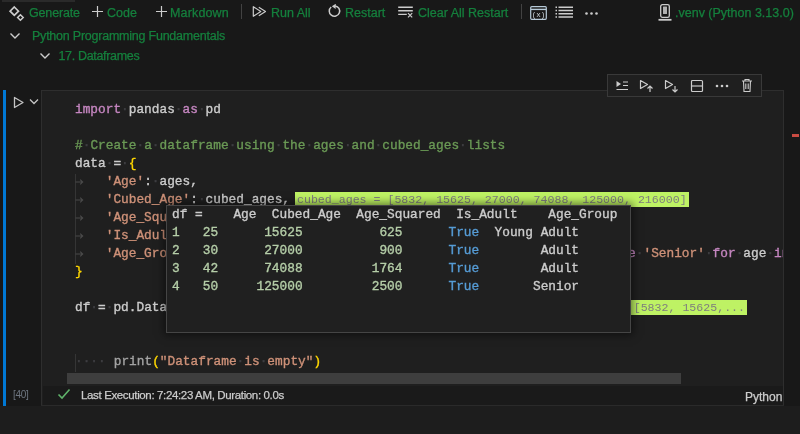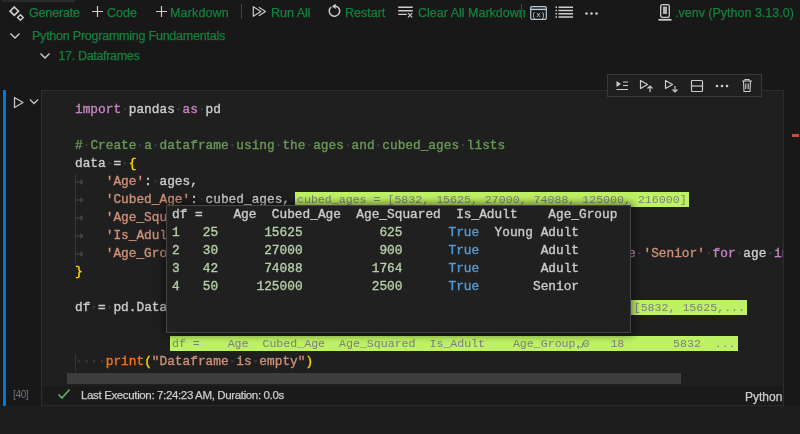--- a/index.html
+++ b/index.html
@@ -5,21 +5,21 @@
   * { margin:0; padding:0; box-sizing:border-box; -webkit-font-smoothing:antialiased; }
   html,body { width:800px; height:434px; background:#181818; overflow:hidden; position:relative;
     font-family:"Liberation Sans", sans-serif; color:#cccccc; }
   .abs { position:absolute; }
   .ui { font-size:12.5px; color:#15803d; white-space:pre; -webkit-text-stroke:0.25px currentColor; }
   .mono { font-family:"Liberation Mono", monospace; font-size:12.8px; line-height:18px; white-space:pre; -webkit-text-stroke:0.35px currentColor; }
   .line { position:absolute; height:18px; }
   .k { color:#C586C0; }
   .s { color:#CE9178; }
   .c { color:#6A9955; }
-  .f { color:#f97316; }
+  .f { color:#a3a3a3;margin-left:8px; }
   .b { color:#FFD700; }
   .n { color:#B5CEA8; }
   .t { color:#569CD6; }
   .w { color:#3e3e42; }
   .hint { font-family:"Liberation Mono", monospace; font-size:11.6px; color:#7e7e7e; white-space:pre; height:15px !important; line-height:15px; background:#bef264; padding:0 2px; }
   svg { display:block; }
   .tab { position:relative; display:inline-block; width:30.73px; height:18px; vertical-align:top; }
   .ret { position:relative; display:inline-block; width:7.05px; height:14px; vertical-align:top; }
 </style>
 </head>
@@ -52,21 +52,21 @@
   <svg class="abs" style="left:327px;top:4px;" width="15" height="15" viewBox="0 0 15 15">
     <path d="M4.2 3 A5.2 5.2 0 1 0 8.2 1.9" fill="none" stroke="#cccccc" stroke-width="1.5"></path>
     <path d="M8.8 -0.3 L4.9 2.3 L8.6 4.9 Z" fill="#cccccc"></path>
   </svg>
   <span class="abs ui" style="left:345px;top:6px;">Restart</span>
 
   <svg class="abs" style="left:397px;top:4px;" width="17" height="16" viewBox="0 0 17 16">
     <path d="M1.2 3.2 H15.8 M1.2 6.8 H15.8 M1.2 10.4 H9.8" stroke="#cccccc" stroke-width="1.4"></path>
     <path d="M11 9.2 L15.2 13.4 M15.2 9.2 L11 13.4" stroke="#cccccc" stroke-width="1.2"></path>
   </svg>
-  <span class="abs ui" style="left:418px;top:6px;">Clear All Markdown</span>
+  <span class="abs ui" style="left:418px;top:6px;">Clear All Restart</span>
   <div class="abs" style="left:521px;top:4px;width:1px;height:15px;background:#424242;"></div>
 
   <svg class="abs" style="left:530px;top:6px;" width="17" height="14" viewBox="0 0 17 14">
     <rect x="0.7" y="0.7" width="15.6" height="12.6" rx="1" fill="none" stroke="#b6c9d8" stroke-width="1.2"></rect>
     <path d="M1 3.4 H16" stroke="#b6c9d8" stroke-width="1.4"></path>
     <text x="8.5" y="11.3" font-size="7.5" fill="#cfd8de" text-anchor="middle" font-family="Liberation Mono">(x)</text>
   </svg>
 
   <svg class="abs" style="left:555px;top:6px;" width="19" height="13" viewBox="0 0 19 13">
     <path d="M0.5 1.2 H2 M3.5 1.2 H18 M0.5 4.5 H2 M3.5 4.5 H18 M0.5 7.8 H2 M3.5 7.8 H18 M0.5 11.1 H2 M3.5 11.1 H18" stroke="#cccccc" stroke-width="1.5"></path>
@@ -126,23 +126,20 @@
         </svg></span><span class="s">'Is_Adult'</span>:<span class="w">·</span>is_adult,</div>
   <div class="line mono" style="left:33px;top:154px;"><span class="tab"><svg width="10" height="18" viewBox="0 0 10 18" style="position:absolute;left:0;top:0;">
           <path d="M0.5 9 H7.5 M5.2 6.6 L7.7 9 L5.2 11.4" stroke="#4b4b4b" stroke-width="1.1" fill="none"></path>
         </svg></span><span class="s">'Age_Group'</span>:<span class="w">·</span><span class="b">[</span><span class="s">'Young·Adult'</span><span class="w">·</span><span class="k">if</span><span class="w">·</span>age<span class="w">·</span>&lt;<span class="w">·</span><span class="n">30</span><span class="w">·</span><span class="k">else</span><span class="w">·</span><span class="s">'Adult'</span><span class="w">·</span><span class="k">if</span><span class="w">·</span>age<span class="w">·</span>&lt;<span class="w">·</span><span class="n">50</span><span class="w">·</span><span class="k">else</span><span class="w">·</span><span class="s">'Senior'</span><span class="w">·</span><span class="k">for</span><span class="w">·</span>age<span class="w">·</span><span class="k">in</span>ages</div>
   <div class="line mono" style="left:33px;top:172px;"><span class="b">}</span></div>
   <div class="line mono" style="left:33px;top:208px;">df<span class="w">·</span>=<span class="w">·</span>pd.DataFrame<span class="b">(</span>data<span class="b">)</span></div>
   <div class="line mono" style="left:33px;top:262px;"><span class="w">····</span><span class="f">print</span><span class="b">(</span><span class="s">"Dataframe<span class="w">·</span>is<span class="w">·</span>empty"</span><span class="b">)</span></div>
 
   <div class="line hint" style="left:253px;top:101px;">cubed_ages = [5832, 15625, 27000, 74088, 125000, 216000]</div>
   <div class="line hint" style="left:214px;top:209px;">data = {'Age': [18, 25, 30, 42, 50, 60], 'Cubed_Age': [5832, 15625,...</div>
-  <div class="line hint" style="left:128px;top:245px;">df =    Age  Cubed_Age  Age_Squared  Is_Adult    Age_Group<span class="ret"><svg width="8" height="14" viewBox="0 0 8 14" style="position:absolute;left:0;top:3px;">
-          <path d="M6.5 4 V8 H1.5 M3 6 L1 8 L3 10" stroke="#8a8a8a" stroke-width="1" fill="none"></path>
-        </svg></span>0   18       5832  ...</div>
 
   <div class="abs" style="left:1px;top:295px;width:741px;height:20px;background:#1a1a1a;"></div>
 
   <div class="abs" style="left:25px;top:282px;width:614px;height:11px;background:#3e3e3e;"></div>
 </div>
 
 <span class="abs" style="left:13px;top:389px;font-family:Liberation Sans, sans-serif;font-size:10px;color:#6e7681;letter-spacing:-0.3px;">[40]</span>
 <svg class="abs" style="left:57px;top:388px;" width="14" height="12" viewBox="0 0 14 12">
   <path d="M1.5 6.5 L5 10 L12.5 1.5" fill="none" stroke="#5fb36a" stroke-width="1.6"></path>
 </svg>

